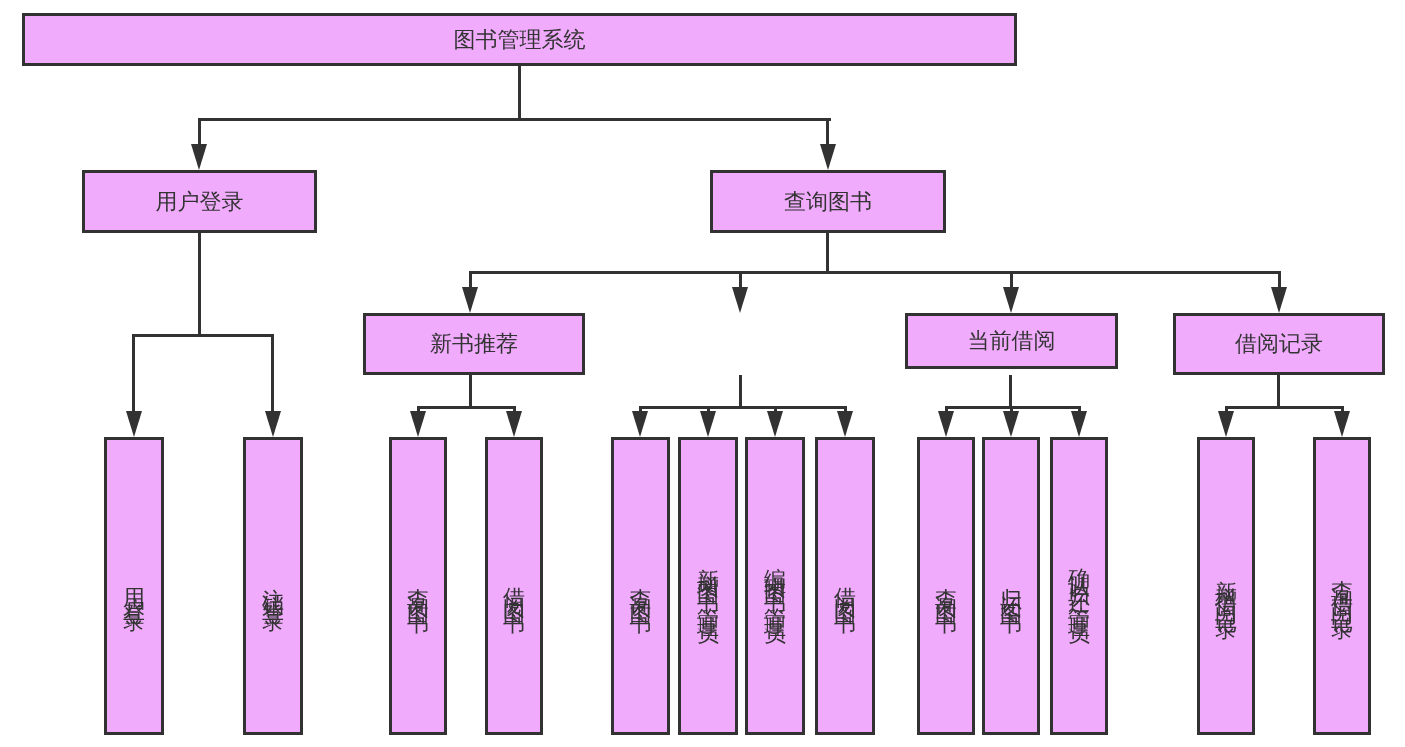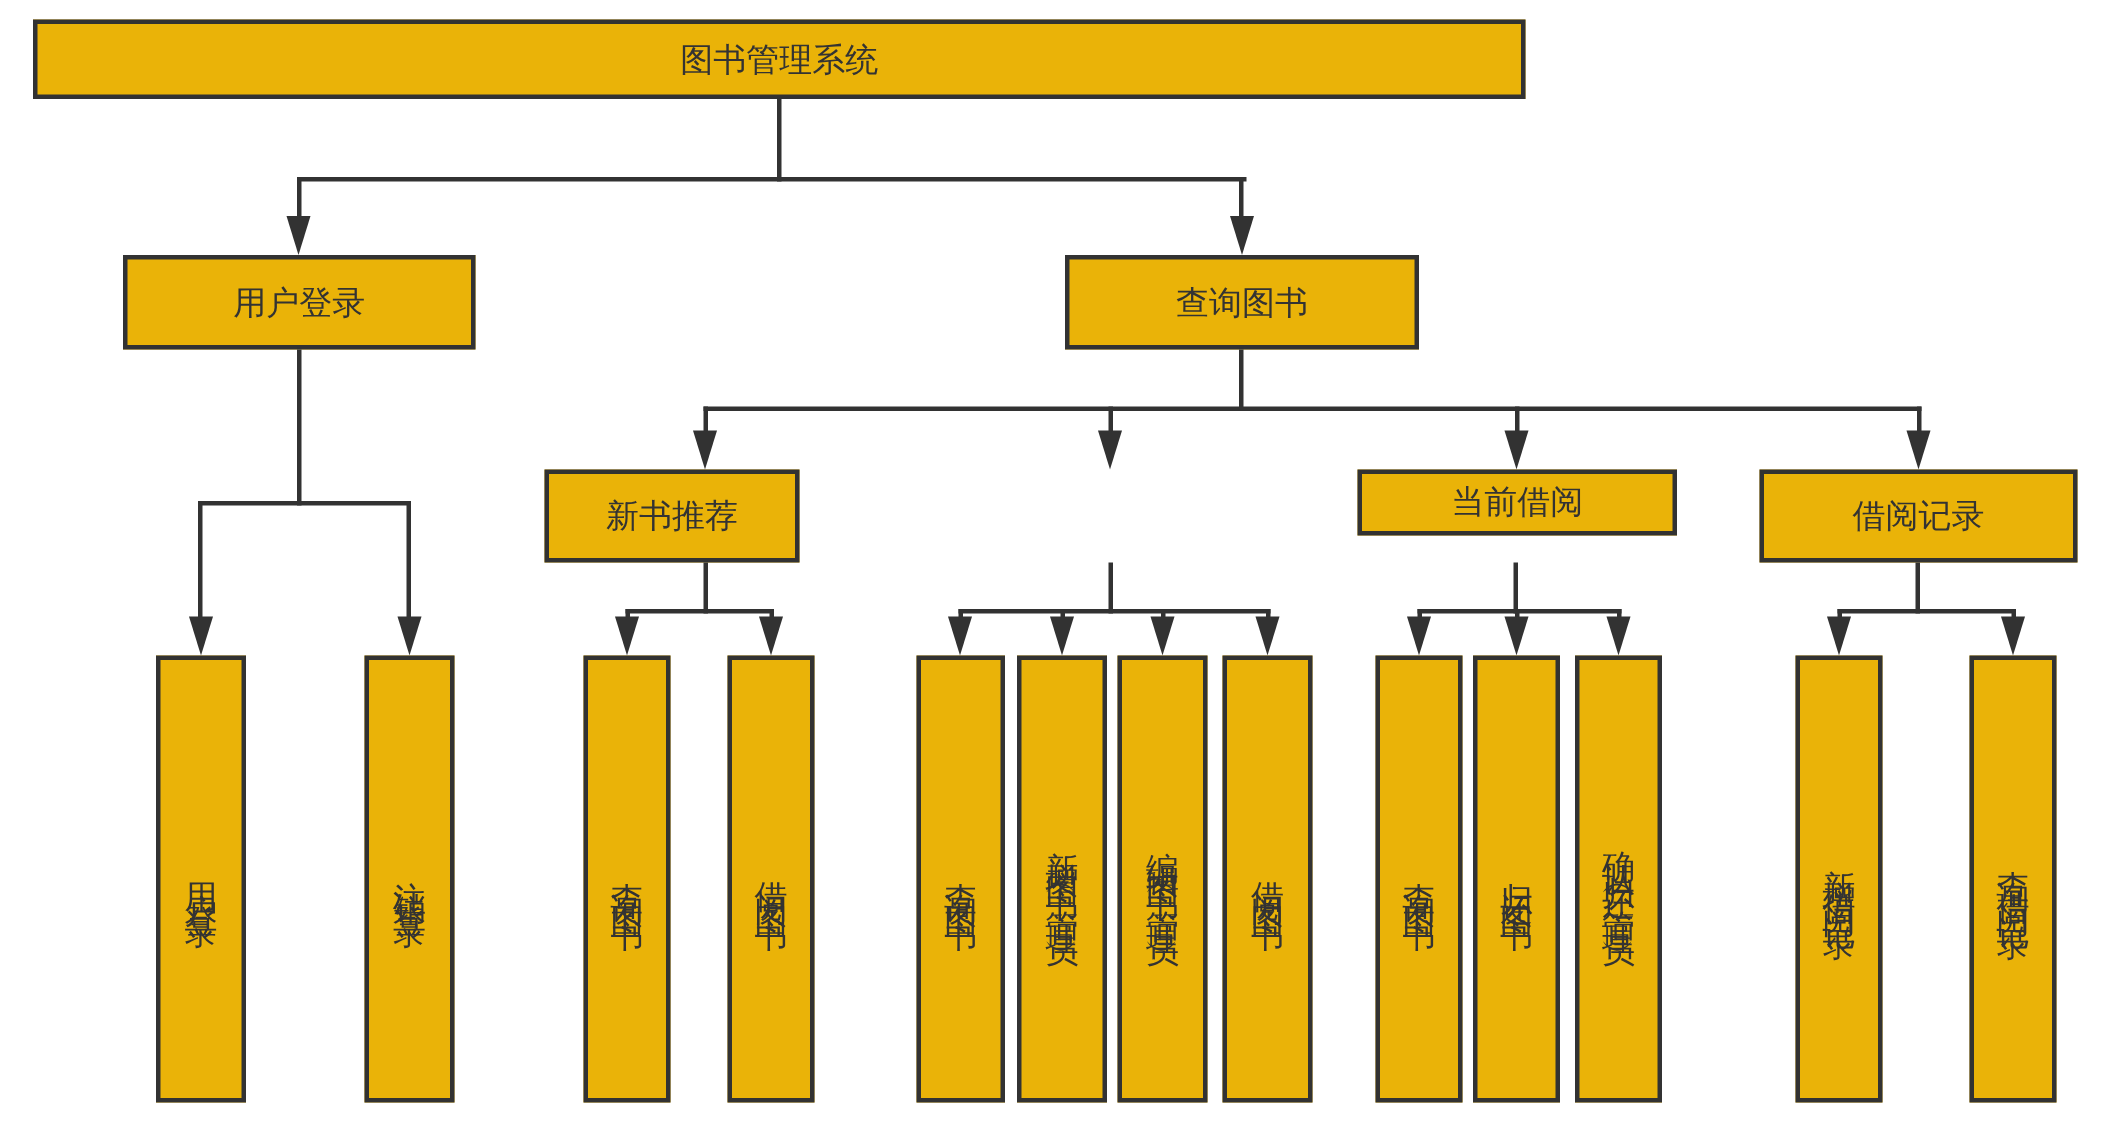--- a/index.html
+++ b/index.html
@@ -4,21 +4,21 @@
 <style>
   html,body { margin:0; padding:0; background:#ffffff; }
   #canvas {
     position:relative; width:1405px; height:747px;
     background:#ffffff; overflow:hidden;
     font-family:"Liberation Sans","DejaVu Sans",sans-serif;
     color:#333333;
   }
   .box {
     position:absolute; box-sizing:border-box;
-    border:3px solid #323232; background:#eab308;
+    border:3px solid #323232; background:#f0abfc;
     display:flex; align-items:center; justify-content:center;
     font-size:22px; color:#333333; white-space:nowrap;
   }
   .leaf { }
   .leaf .vtxt {
     writing-mode:vertical-rl; text-orientation:mixed;
     letter-spacing:8px; line-height:1; font-size:22px;
   }
   .vline { position:absolute; width:3px; background:#323232; }
   .hline { position:absolute; height:3px; background:#323232; }
@@ -42,24 +42,24 @@
     <span>图书管理系统</span>
   </div>
 
   <div class="box" style="left:82px; top:170px; width:235px; height:63px;">
     <span>用户登录</span>
   </div>
   <div class="box" style="left:710px; top:170px; width:236px; height:63px;">
     <span>查询图书</span>
   </div>
 
-  <div class="box" style="left:363px; top:313px; width:170px; height:62px;">
+  <div class="box" style="left:363px; top:313px; width:222px; height:62px;">
     <span>新书推荐</span>
   </div>
-  <div class="box" style="left:905px; top:313px; width:213px; height:44px;">
+  <div class="box" style="left:905px; top:313px; width:213px; height:56px;">
     <span>当前借阅</span>
   </div>
   <div class="box" style="left:1173px; top:313px; width:212px; height:62px;">
     <span>借阅记录</span>
   </div>
 
   <div class="box leaf" style="left:104px; top:437px; width:60px; height:298px;">
     <span class="vtxt">用户登录</span>
   </div>
   <div class="box leaf" style="left:243px; top:437px; width:60px; height:298px;">

